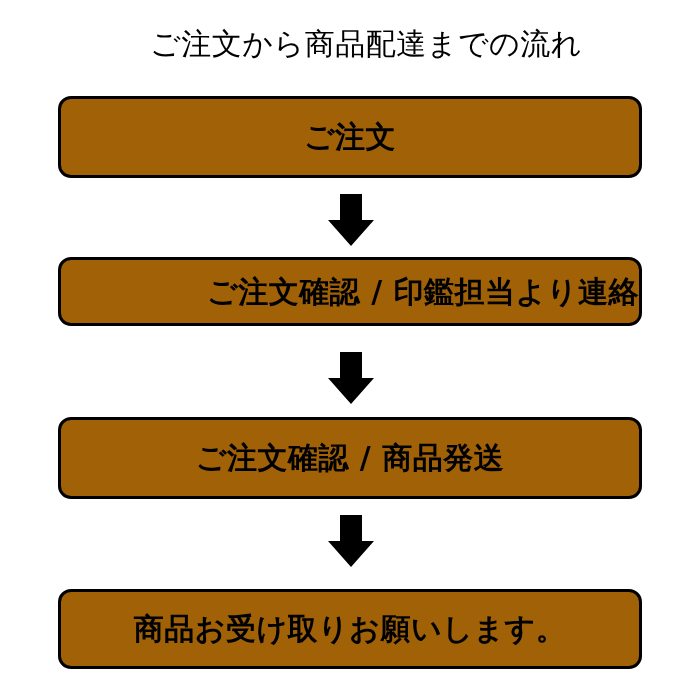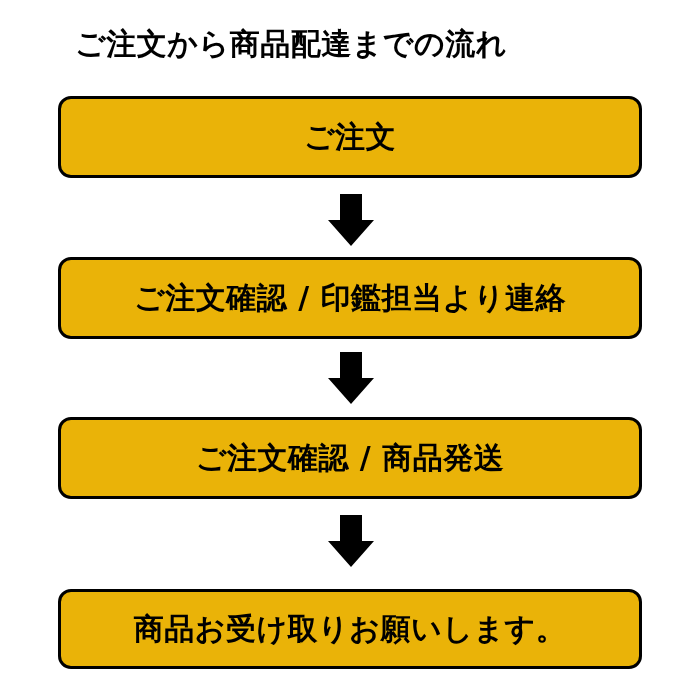--- a/index.html
+++ b/index.html
@@ -19,37 +19,37 @@
     width: 700px;
     height: 700px;
     box-sizing: border-box;
   }
 
   .chart-title {
     position: absolute;
     top: 26px;
     left: 0;
     width: 582px;
-    text-align: center;
+    text-align: right;
     font-size: 30px;
-    font-weight: bold;
+    font-weight: normal;
     color: #000000;
     letter-spacing: 0.5px;
     line-height: 1.2;
     white-space: nowrap;
   }
 
   .step-box {
     position: absolute;
     left: 58px;
     width: 584px;
     box-sizing: border-box;
     border: 3px solid #000000;
     border-radius: 13px;
-    background: #eab308;
+    background: #a16207;
     display: flex;
     align-items: center;
     justify-content: center;
   }
 
   .step-label {
     font-size: 30px;
     font-weight: bold;
     color: #000000;
     letter-spacing: 0.5px;
@@ -65,21 +65,21 @@
     height: 52px;
   }
   .arrow-connector svg {
     display: block;
     width: 46px;
     height: 52px;
   }
 
   
   .box-1 { top: 96px;  height: 82px; }
-  .box-2 { top: 257px; height: 82px; }
+  .box-2 { top: 257px; height: 69px; justify-content: flex-end; }
   .box-3 { top: 417px; height: 82px; }
   .box-4 { top: 589px; height: 80px; }
 
   .arrow-1 { top: 194px; }
   .arrow-2 { top: 352px; }
   .arrow-3 { top: 515px; }
 </style>
 </head>
 <body>
 

